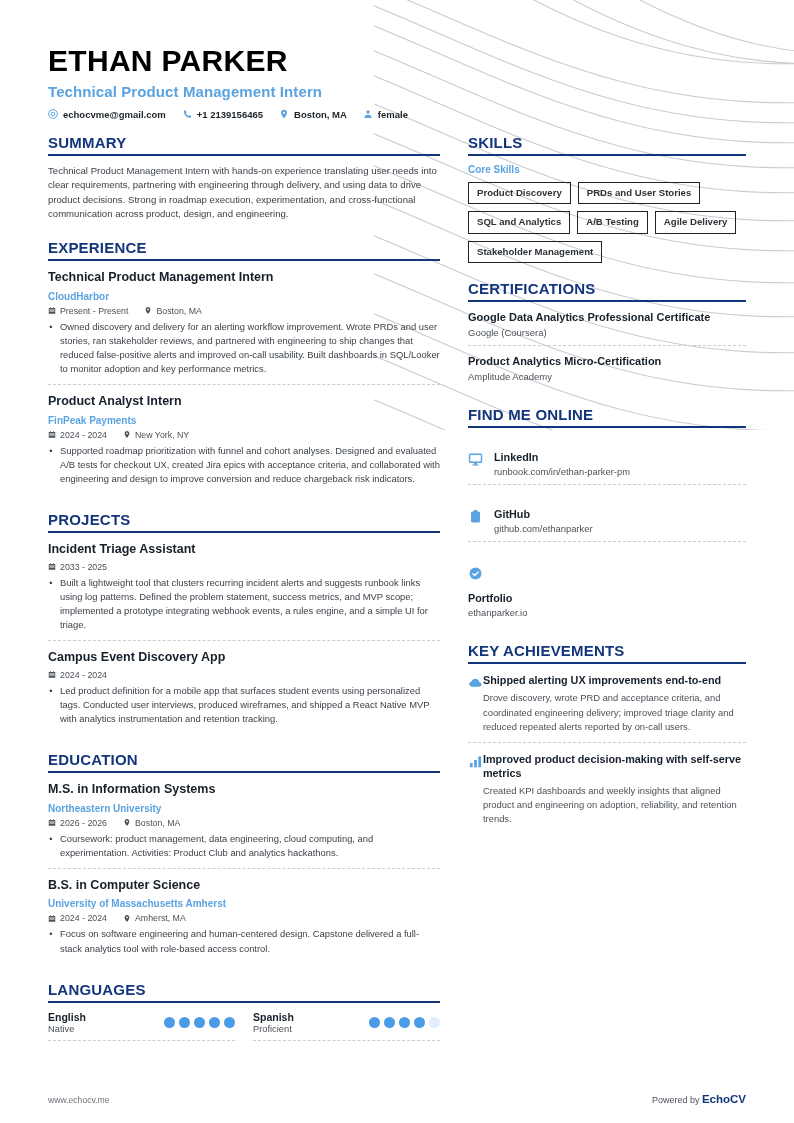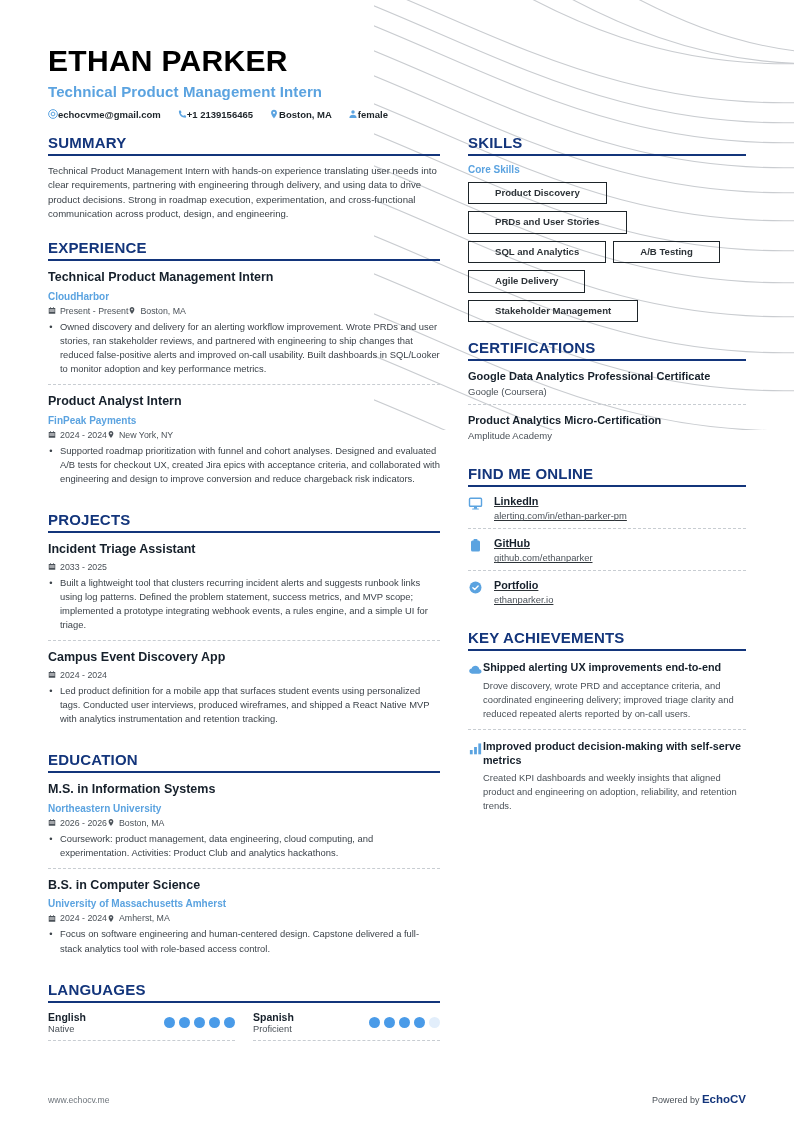--- a/index.html
+++ b/index.html
@@ -11,21 +11,21 @@
     position: relative;
     overflow: hidden;
   }
   .waves { position: absolute; top: 0; right: 0; width: 420px; height: 430px; pointer-events: none; z-index: 0; }
   .page { position: relative; z-index: 2; padding: 44px 48px 0 48px; }
 
   
   .name { font-size: 30px; font-weight: bold; letter-spacing: .3px; color: #000; line-height: 1.12; }
   .role { font-size: 15px; font-weight: bold; color: #5BA3E0; margin-top: 5px; letter-spacing: .1px; }
   .contact { display: flex; align-items: center; flex-wrap: wrap; gap: 4px; margin-top: 9px; }
-  .contact .item { display: inline-flex; align-items: center; font-size: 9.5px; font-weight: bold; color: #1d2429; margin-right: 12px; }
+  .contact .item { display: inline-flex; align-items: center; gap: 5px; font-size: 9.5px; font-weight: bold; color: #1d2429; margin-right: 12px; }
   .contact .ic { width: 10px; height: 10px; display: inline-block; flex: none; }
   .contact .ic svg { display: block; width: 10px; height: 10px; }
 
   
   .cols { display: flex; align-items: flex-start; margin-top: 14px; justify-content: space-between; }
   .left { width: 392px; flex: none; }
   .gap { width: 28px; flex: none; }
   .right { width: 278px; flex: none; }
 
   .sec { margin-top: 17px; }
@@ -33,52 +33,52 @@
   .sec-h { font-size: 15px; font-weight: bold; color: #13357B; letter-spacing: .2px; }
   .sec-rule { height: 2px; background: #13357B; margin-top: 3px; }
 
   .summary-txt { font-size: 9.6px; line-height: 1.52; color: #3c434a; margin-top: 8px; }
 
   
   .entry { padding-top: 9px; padding-bottom: 8px; border-bottom: 1px dashed #c8cdd2; }
   .entry:last-child { border-bottom: none; }
   .entry-title { font-size: 12.5px; font-weight: bold; color: #16202b; line-height: 1.25; }
   .entry-org { font-size: 10px; font-weight: bold; color: #5BA3E0; margin-top: 5px; }
-  .meta { display: flex; align-items: center; margin-top: 4px; }
+  .meta { display: flex; align-items: center; gap: 16px; margin-top: 4px; }
   .meta .m { display: inline-flex; align-items: center; gap: 4px; font-size: 8.8px; color: #4a5158; }
   .meta .ic { width: 8px; height: 9px; flex: none; }
   .meta .ic svg { display: block; width: 8px; height: 9px; }
   .bullets { margin-top: 4px; }
   .bullet { display: flex; gap: 6px; font-size: 9.4px; line-height: 1.5; color: #3c434a; }
   .bullet .dot { flex: none; width: 6px; text-align: center; line-height: 1.45; }
 
   
   .langs { display: flex; gap: 18px; margin-top: 8px; }
   .lang { flex: 1; display: flex; align-items: center; justify-content: space-between;
           padding-bottom: 6px; border-bottom: 1px dashed #c8cdd2; }
   .lang-name { font-size: 10.5px; font-weight: bold; color: #16202b; }
   .lang-level { font-size: 9.3px; color: #4a5158; margin-top: 1px; }
   .dots { display: flex; gap: 4px; }
   .dots i { width: 11px; height: 11px; border-radius: 50%; background: #e2eefb; display: block; }
   .dots i.on { background: #4A9BE8; }
 
   
   .sub-h { font-size: 10px; font-weight: bold; color: #5BA3E0; margin-top: 8px; }
   .chips { display: flex; flex-wrap: wrap; gap: 7px; margin-top: 7px; }
-  .chip { border: 1px solid #1d2429; padding: 5px 26px; font-size: 9.6px; font-weight: bold; color: #2d3338; line-height: 1.1; }
+  .chip { border: 1px solid #1d2429; padding: 5px 8px; font-size: 9.6px; font-weight: bold; color: #2d3338; line-height: 1.1; }
 
   
   .cert { padding-top: 8px; padding-bottom: 7px; border-bottom: 1px dashed #c8cdd2; }
   .cert:last-child { border-bottom: none; }
   .cert-t { font-size: 11px; font-weight: bold; color: #16202b; line-height: 1.28; }
   .cert-s { font-size: 9.5px; color: #4a5158; margin-top: 3px; }
 
   
-  .lnk { display: flex; gap: 11px; padding-top: 8px; padding-bottom: 7px; border-bottom: 1px dashed #c8cdd2; align-items: flex-start; text-decoration: underline; }
-  .lnk:last-child { border-bottom: none; }
+  .lnk { display: flex; gap: 11px; padding-top: 23px; padding-bottom: 7px; border-bottom: 1px dashed #c8cdd2; align-items: flex-start; }
+  .lnk:last-child { border-bottom: none; flex-direction: column; }
   .lnk .ic { width: 15px; height: 15px; flex: none; margin-top: 1px; }
   .lnk .ic svg { display: block; width: 15px; height: 15px; }
   .lnk-t { font-size: 10.8px; font-weight: bold; color: #16202b; }
   .lnk-u { font-size: 9.4px; color: #4a5158; margin-top: 3px; }
 
   
   .ach { display: flex; padding-top: 9px; padding-bottom: 8px; border-bottom: 1px dashed #c8cdd2; align-items: flex-start; }
   .ach:last-child { border-bottom: none; }
   .ach .ic { width: 15px; height: 15px; flex: none; margin-top: 2px; }
   .ach .ic svg { display: block; width: 15px; height: 15px; }
@@ -454,21 +454,21 @@
         <div class="lnk">
           <span class="ic">
             <svg viewBox="0 0 16 16">
                 <rect x="1.6" y="2.4" width="12.8" height="8.6" rx="1" fill="none" stroke="#5BA3E0" stroke-width="1.5"></rect>
                 <rect x="6.4" y="11.4" width="3.2" height="2.2" fill="#5BA3E0"></rect>
                 <rect x="4.4" y="13.2" width="7.2" height="1.3" rx=".6" fill="#5BA3E0"></rect>
               </svg>
           </span>
           <span>
             <span class="lnk-t" style="display:block">LinkedIn</span>
-            <span class="lnk-u" style="display:block">alerting.com/in/ethan-parker-pm</span>
+            <span class="lnk-u" style="display:block">runbook.com/in/ethan-parker-pm</span>
           </span>
         </div>
 
         <div class="lnk">
           <span class="ic">
             <svg viewBox="0 0 16 16">
                 <rect x="3.2" y="2.6" width="9.6" height="11.8" rx="1.6" fill="#5BA3E0"></rect>
                 <rect x="5.8" y="1.1" width="4.4" height="2.6" rx="1" fill="#5BA3E0"></rect>
               </svg>
           </span>

